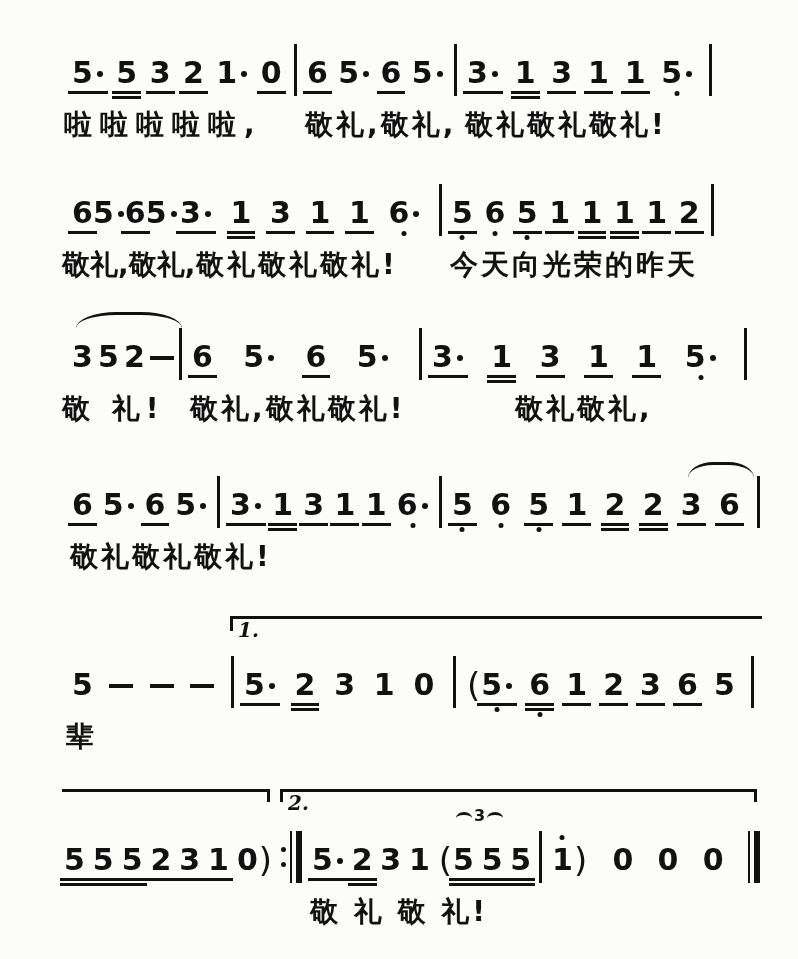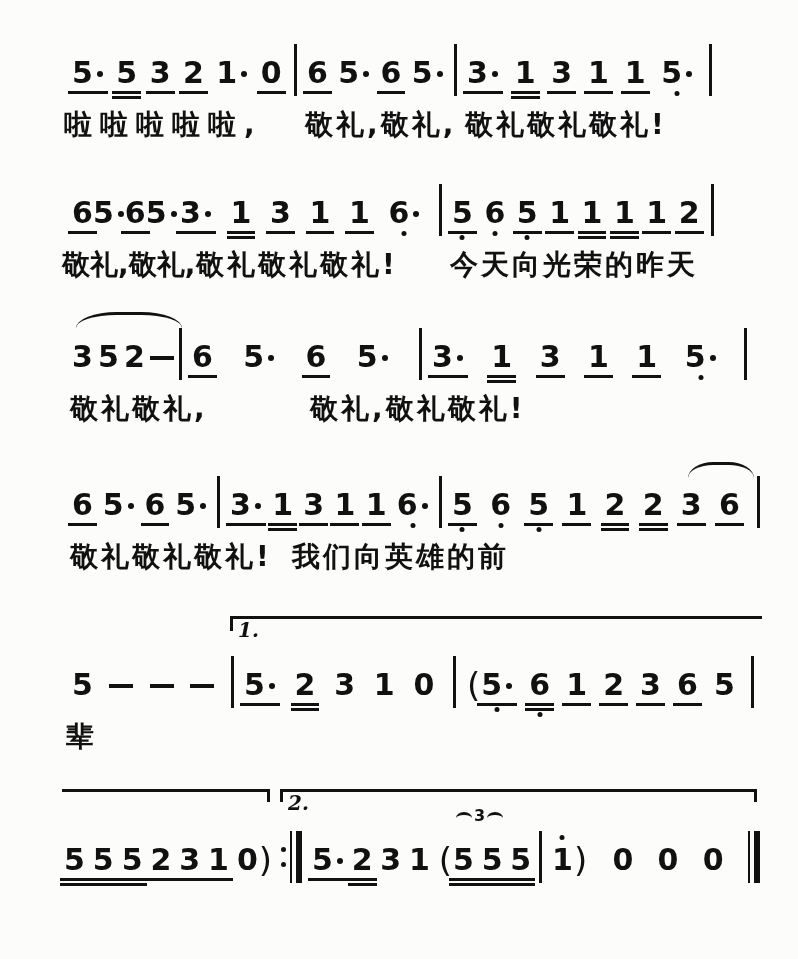--- a/index.html
+++ b/index.html
@@ -411,22 +411,23 @@
             <span class="core">
               <span class="num">5</span>
               <span class="dadot"></span>
               <span class="odot" style="bottom: -8px;"></span>
             </span>
           </span>
           <div class="barline"></div>
         </div>
       </div>
     <div class="lyrics-row">
+        <div class="lyr m1">敬  礼!</div>
+        <div class="lyr m3">敬礼,敬礼敬礼!</div>
         <div class="lyr m2">敬礼敬礼,</div>
-        <div class="lyr m3">敬礼,敬礼敬礼!</div>
       </div>
   </section>
 
   <section id="s4" class="system s4">
     <div class="slur s4slur"></div>
     <div class="notes-row">
         <div class="measure m1">
           <span class="tok">
             <span class="core">
               <span class="num">6</span>
@@ -546,21 +547,20 @@
             <span class="core">
               <span class="num">6</span>
               <span class="ul ul1"></span>
             </span>
           </span>
           <div class="barline"></div>
         </div>
       </div>
     <div class="lyrics-row">
         <div class="lyr m2">敬礼敬礼敬礼!</div>
-        <div class="lyr m3">我们向英雄的前</div>
       </div>
   </section>
 
   <section id="s5" class="system s5">
     <div class="volta v1"></div>
     <div class="vlabel v1label">1.</div>
     <div class="notes-row">
         <div class="measure m1">
           <span class="tok">
             <span class="core">
@@ -798,16 +798,17 @@
             </span>
           </span>
           <div class="finalbar">
             <div class="rthin"></div>
             <div class="rthick"></div>
           </div>
         </div>
       </div>
     <div class="lyrics-row">
         <div class="lyr m1"></div>
+        <div class="lyr m2">敬 礼 敬 礼!</div>
       </div>
   </section>
 
 </div>
 
 </body></html>

